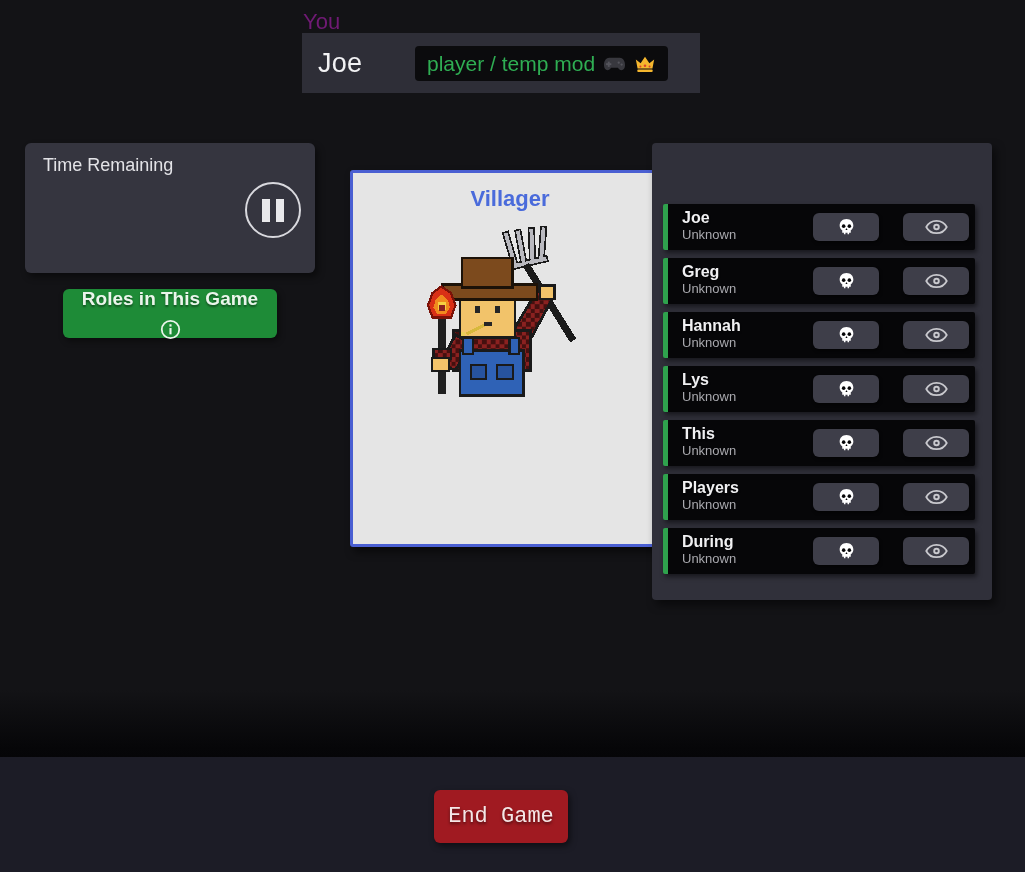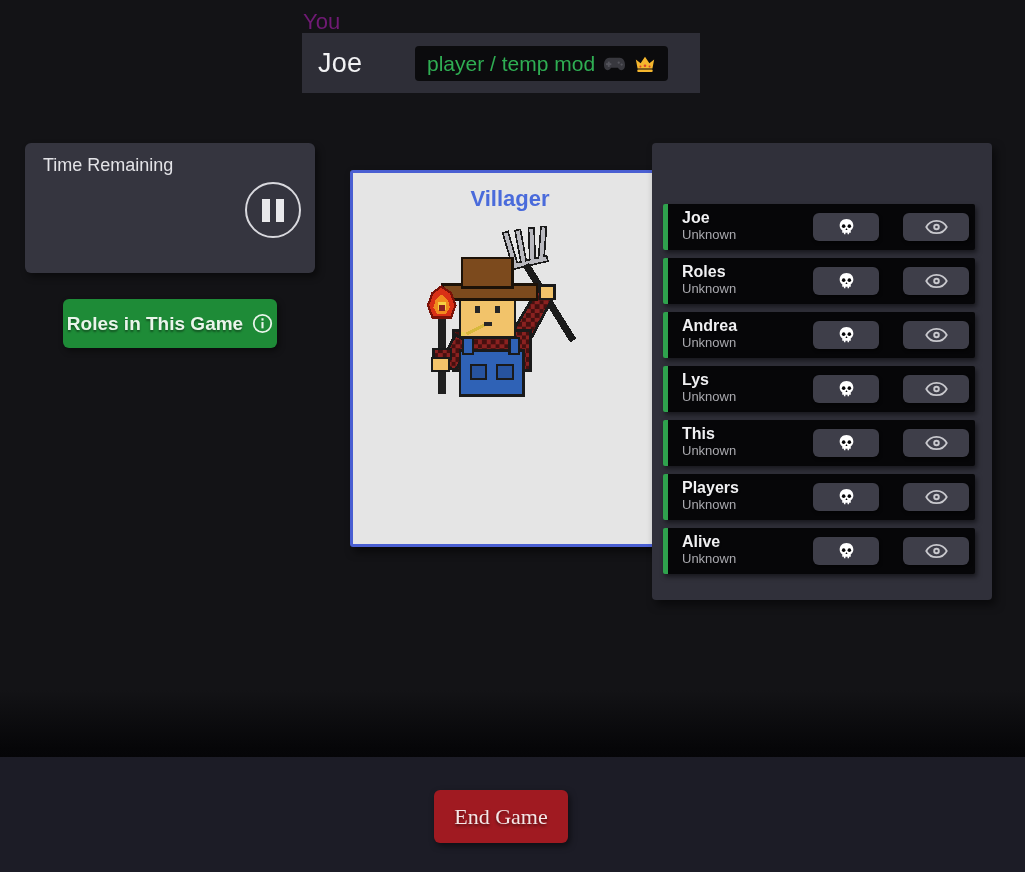--- a/index.html
+++ b/index.html
@@ -42,26 +42,27 @@
   }
   .pause-button {
     position:absolute; left:220px; top:39px; width:56px; height:56px;
     border:2px solid #d9d9de; border-radius:50%; background:transparent;
     display:flex; align-items:center; justify-content:center; gap:6px; cursor:pointer;
   }
   .pause-bar { width:8px; height:23px; background:#e9e9ec; }
 
   
   .roles-button {
-    left:63px; top:299px; width:214px; height:49px;
+    left:63px; top:289px; width:214px; height:49px;
     background:#1e8b37; border:none; border-radius:6px; cursor:pointer;
     display:flex; align-items:center; justify-content:center; gap:9px;
     font-family:inherit; font-size:19px; font-weight:bold; color:#eaf5eb;
     text-shadow:0 2px 2px rgba(0,0,0,.4);
     box-shadow:2px 3px 6px rgba(0,0,0,.45);
+    flex-direction:column;
   }
 
   
   .role-card {
     left:350px; top:138px; width:320px; height:377px;
     background:#e5e5e5; border:3px solid #4a5fd2; border-radius:3px;
     box-shadow:4px 5px 9px rgba(0,0,0,.55);
     margin-top:32px;
   }
   .role-title {
@@ -108,21 +109,21 @@
     box-shadow:1px 2px 3px rgba(0,0,0,.5);
   }
   .kill-btn { left:145px; }
   .reveal-btn { left:235px; }
 
   
   .footer-bar { left:0; top:757px; width:1025px; height:115px; }
   .end-game-button {
     position:absolute; left:434px; top:33px; width:134px; height:53px;
     background:#a01a21; border:none; border-radius:6px; cursor:pointer;
-    font-family:Liberation Serif, serif; font-size:22px; color:#f4e6e6;
+    font-family:Liberation Mono, monospace; font-size:22px; color:#f4e6e6;
     text-shadow:0 2px 3px rgba(0,0,0,.5);
     box-shadow:2px 3px 6px rgba(0,0,0,.5);
   }
   svg { display:block; }
 </style>
 </head>
 <body>
 
 <div class="abs you-label">You</div>
 <div class="abs you-card">
@@ -252,45 +253,45 @@
         <svg width="23" height="16" viewBox="0 0 24 16">
           <path d="M12 1.5C6.5 1.5 2.7 5.3 1.3 8c1.4 2.7 5.2 6.5 10.7 6.5S21.3 10.7 22.7 8C21.3 5.3 17.5 1.5 12 1.5z" fill="none" stroke="#c9c9ce" stroke-width="1.8"></path>
           <circle cx="12" cy="8" r="3.4" fill="#c9c9ce"></circle>
           <circle cx="12" cy="8" r="1.4" fill="#3e3e49"></circle>
         </svg>
       </span>
     </button>
   </div>
 
   <div class="player-row">
-    <span class="player-name">Roles</span>
-    <span class="player-status">Unknown</span>
-    <button class="row-btn kill-btn">
-      <span>
-        <svg width="19" height="19" viewBox="0 0 20 20">
-          <path fill="#ffffff" d="M10 1C5.6 1 2.8 4 2.8 8c0 2.3 1.1 4 2.7 5v2.4h1.8V17h1.6v-1.6h2.2V17h1.6v-1.6h1.8V13c1.6-1 2.7-2.7 2.7-5 0-4-2.8-7-7.2-7z"></path>
-          <circle cx="7" cy="8.6" r="1.9" fill="#060608"></circle>
-          <circle cx="13" cy="8.6" r="1.9" fill="#060608"></circle>
-          <path d="M10 10.6l1.1 2.1H8.9z" fill="#060608"></path>
-        </svg>
-      </span>
-    </button>
-    <button class="row-btn reveal-btn">
-      <span>
-        <svg width="23" height="16" viewBox="0 0 24 16">
-          <path d="M12 1.5C6.5 1.5 2.7 5.3 1.3 8c1.4 2.7 5.2 6.5 10.7 6.5S21.3 10.7 22.7 8C21.3 5.3 17.5 1.5 12 1.5z" fill="none" stroke="#c9c9ce" stroke-width="1.8"></path>
-          <circle cx="12" cy="8" r="3.4" fill="#c9c9ce"></circle>
-          <circle cx="12" cy="8" r="1.4" fill="#3e3e49"></circle>
-        </svg>
-      </span>
-    </button>
-  </div>
-
-  <div class="player-row">
-    <span class="player-name">Andrea</span>
+    <span class="player-name">Greg</span>
+    <span class="player-status">Unknown</span>
+    <button class="row-btn kill-btn">
+      <span>
+        <svg width="19" height="19" viewBox="0 0 20 20">
+          <path fill="#ffffff" d="M10 1C5.6 1 2.8 4 2.8 8c0 2.3 1.1 4 2.7 5v2.4h1.8V17h1.6v-1.6h2.2V17h1.6v-1.6h1.8V13c1.6-1 2.7-2.7 2.7-5 0-4-2.8-7-7.2-7z"></path>
+          <circle cx="7" cy="8.6" r="1.9" fill="#060608"></circle>
+          <circle cx="13" cy="8.6" r="1.9" fill="#060608"></circle>
+          <path d="M10 10.6l1.1 2.1H8.9z" fill="#060608"></path>
+        </svg>
+      </span>
+    </button>
+    <button class="row-btn reveal-btn">
+      <span>
+        <svg width="23" height="16" viewBox="0 0 24 16">
+          <path d="M12 1.5C6.5 1.5 2.7 5.3 1.3 8c1.4 2.7 5.2 6.5 10.7 6.5S21.3 10.7 22.7 8C21.3 5.3 17.5 1.5 12 1.5z" fill="none" stroke="#c9c9ce" stroke-width="1.8"></path>
+          <circle cx="12" cy="8" r="3.4" fill="#c9c9ce"></circle>
+          <circle cx="12" cy="8" r="1.4" fill="#3e3e49"></circle>
+        </svg>
+      </span>
+    </button>
+  </div>
+
+  <div class="player-row">
+    <span class="player-name">Hannah</span>
     <span class="player-status">Unknown</span>
     <button class="row-btn kill-btn">
       <span>
         <svg width="19" height="19" viewBox="0 0 20 20">
           <path fill="#ffffff" d="M10 1C5.6 1 2.8 4 2.8 8c0 2.3 1.1 4 2.7 5v2.4h1.8V17h1.6v-1.6h2.2V17h1.6v-1.6h1.8V13c1.6-1 2.7-2.7 2.7-5 0-4-2.8-7-7.2-7z"></path>
           <circle cx="7" cy="8.6" r="1.9" fill="#060608"></circle>
           <circle cx="13" cy="8.6" r="1.9" fill="#060608"></circle>
           <path d="M10 10.6l1.1 2.1H8.9z" fill="#060608"></path>
         </svg>
       </span>
@@ -372,21 +373,21 @@
         <svg width="23" height="16" viewBox="0 0 24 16">
           <path d="M12 1.5C6.5 1.5 2.7 5.3 1.3 8c1.4 2.7 5.2 6.5 10.7 6.5S21.3 10.7 22.7 8C21.3 5.3 17.5 1.5 12 1.5z" fill="none" stroke="#c9c9ce" stroke-width="1.8"></path>
           <circle cx="12" cy="8" r="3.4" fill="#c9c9ce"></circle>
           <circle cx="12" cy="8" r="1.4" fill="#3e3e49"></circle>
         </svg>
       </span>
     </button>
   </div>
 
   <div class="player-row">
-    <span class="player-name">Alive</span>
+    <span class="player-name">During</span>
     <span class="player-status">Unknown</span>
     <button class="row-btn kill-btn">
       <span>
         <svg width="19" height="19" viewBox="0 0 20 20">
           <path fill="#ffffff" d="M10 1C5.6 1 2.8 4 2.8 8c0 2.3 1.1 4 2.7 5v2.4h1.8V17h1.6v-1.6h2.2V17h1.6v-1.6h1.8V13c1.6-1 2.7-2.7 2.7-5 0-4-2.8-7-7.2-7z"></path>
           <circle cx="7" cy="8.6" r="1.9" fill="#060608"></circle>
           <circle cx="13" cy="8.6" r="1.9" fill="#060608"></circle>
           <path d="M10 10.6l1.1 2.1H8.9z" fill="#060608"></path>
         </svg>
       </span>

